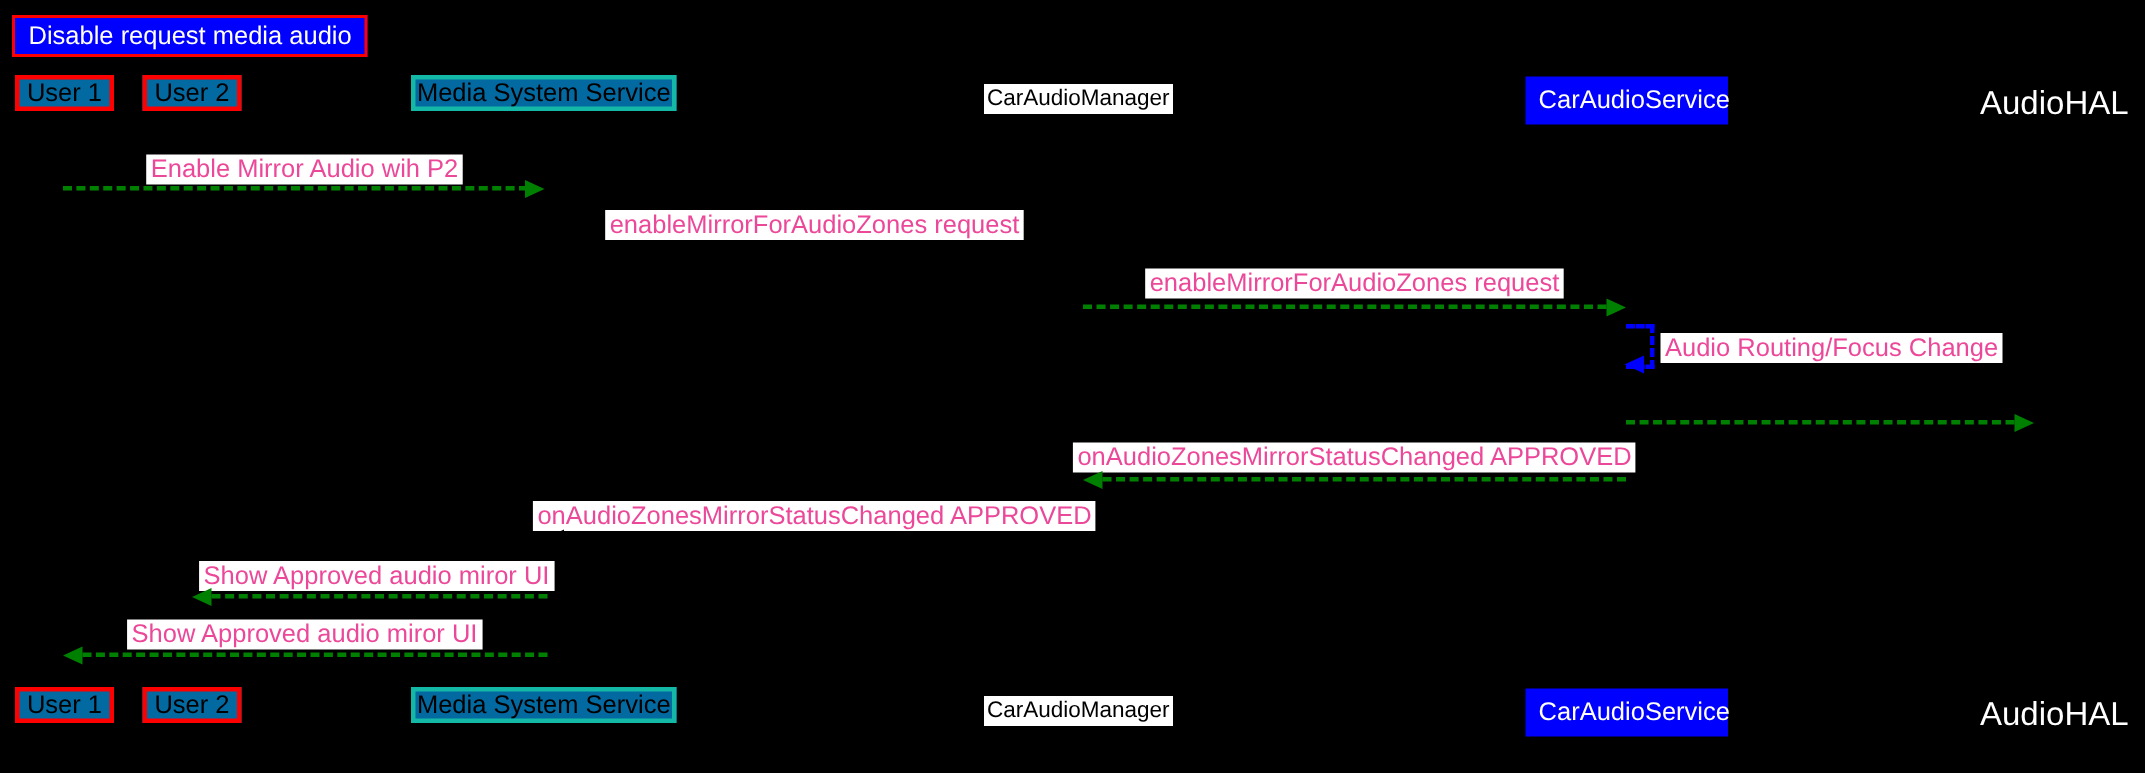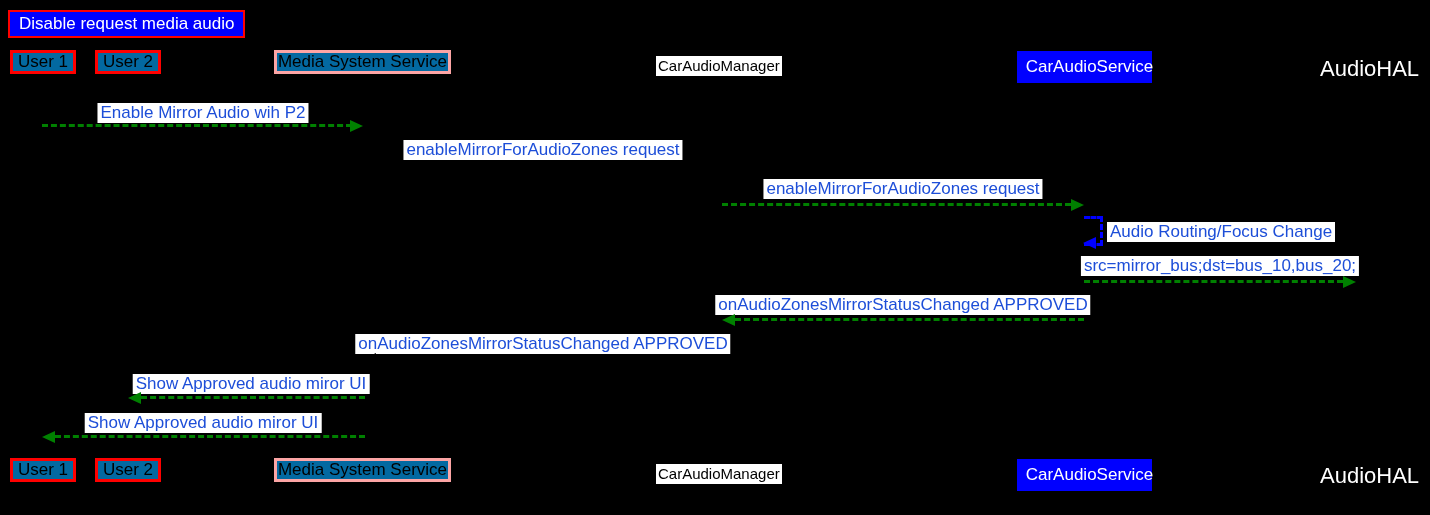--- a/index.html
+++ b/index.html
@@ -14,33 +14,33 @@
     font-size:17px; line-height:24px; padding:0 9px; box-sizing:border-box;
     white-space:nowrap;
   }
   .pbox {
     position:absolute; height:24px; box-sizing:border-box;
     background:#0369a1; color:#000000; font-size:17px;
     display:flex; align-items:center; justify-content:center;
     white-space:nowrap;
   }
   .pbox.red   { border:3px solid #ff0000; }
-  .pbox.green { border:3px solid #fca5a5; }
+  .pbox.green { border:3px solid #14b8a6; }
   .pbox.blue  { background:#0000ff; color:#ffffff; border:none;padding-left:10px; }
   .plabel {
     position:absolute; background:#ffffff; color:#000000;
     font-size:15px; line-height:20px; padding:0 2px; white-space:nowrap;
   }
   .ptext {
     position:absolute; color:#ffffff; font-size:22px; line-height:20px;
     white-space:nowrap;
   }
   .lifeline { position:absolute; width:1px; background:#000000; }
   .mlabel {
-    position:absolute; background:#ffffff; color:#1d4ed8;
+    position:absolute; background:#ffffff; color:#ec4899;
     font-size:17px; line-height:20px; padding:0 3px; white-space:nowrap;
     transform:translateX(-50%);
   }
   .mlabel.noshift { transform:none; }
   .line-h { position:absolute; height:0; border-top:3px dashed #008000; }
   .line-h.blackline { border-top-color:#000000; }
   .head {
     position:absolute; width:0; height:0;
     border-top:6px solid transparent; border-bottom:6px solid transparent;
   }
@@ -85,21 +85,20 @@
   <div class="head blackhead right" style="left:709px;top:160px;"></div>
 
   <div class="mlabel" style="left:903px;top:179px;">enableMirrorForAudioZones request</div>
   <div class="line-h" style="left:722px;top:203px;width:349px;"></div>
   <div class="head right" style="left:1071px;top:199px;"></div>
 
   <div class="self-loop"></div>
   <div class="head blue-left" style="left:1083px;top:237px;"></div>
   <div class="mlabel noshift" style="left:1107px;top:222px;">Audio Routing/Focus Change</div>
 
-  <div class="mlabel" style="left:1220px;top:256px;">src=mirror_bus;dst=bus_10,bus_20;</div>
   <div class="line-h" style="left:1084px;top:280px;width:259px;"></div>
   <div class="head right" style="left:1343px;top:276px;"></div>
 
   <div class="mlabel" style="left:903px;top:295px;">onAudioZonesMirrorStatusChanged APPROVED</div>
   <div class="head left" style="left:722px;top:314px;"></div>
   <div class="line-h" style="left:735px;top:318px;width:349px;"></div>
 
   <div class="mlabel" style="left:543px;top:334px;">onAudioZonesMirrorStatusChanged APPROVED</div>
   <div class="head blackhead left" style="left:363px;top:353px;"></div>
   <div class="line-h blackline" style="left:376px;top:357px;width:346px;"></div>

